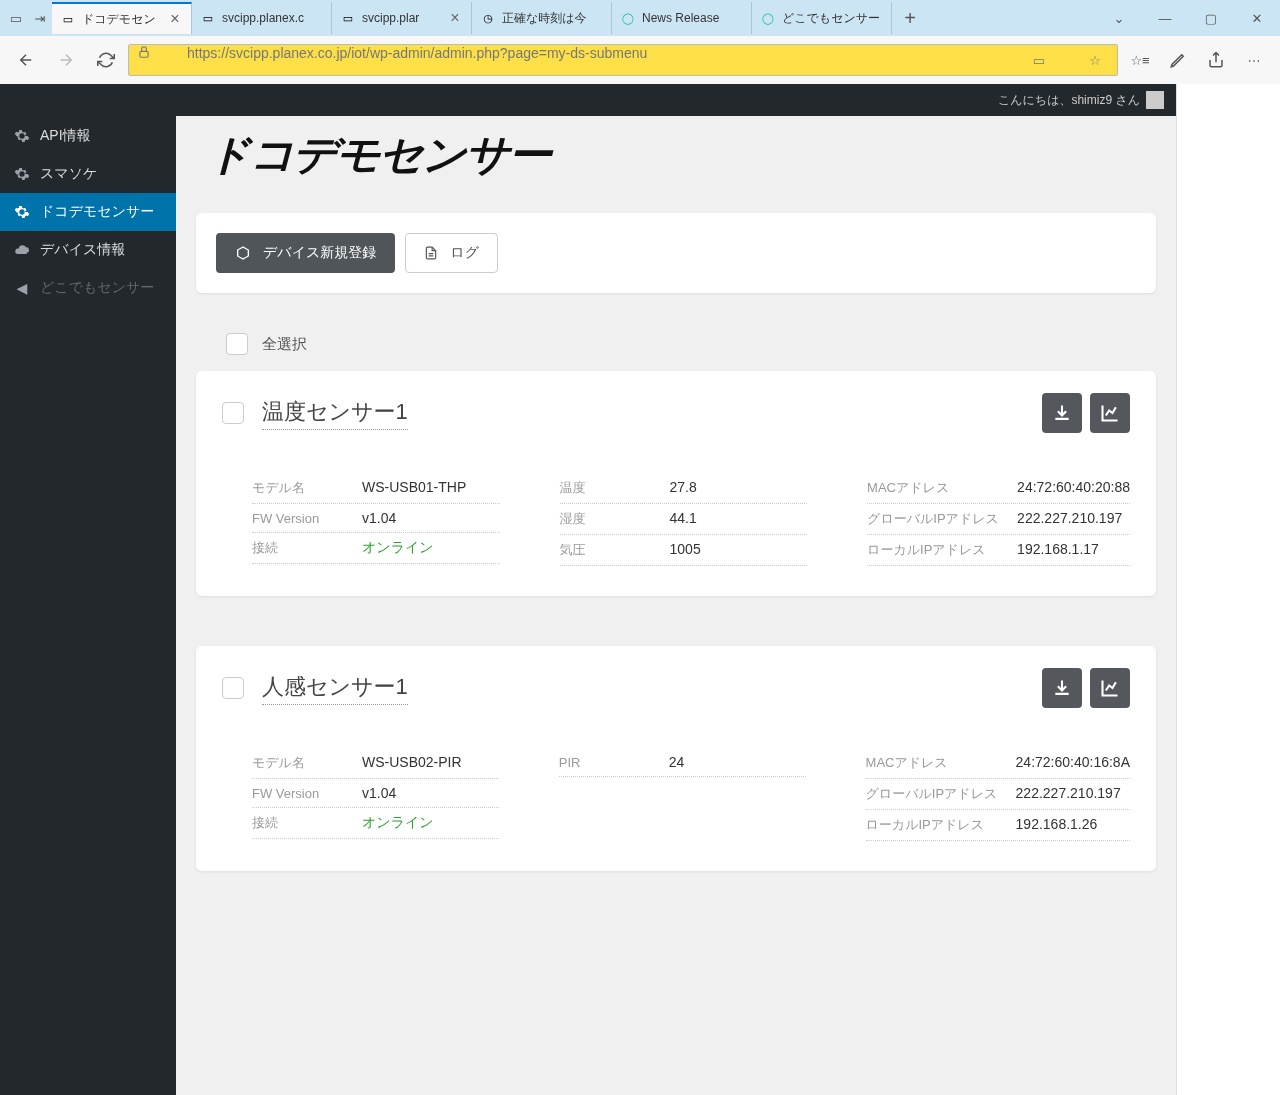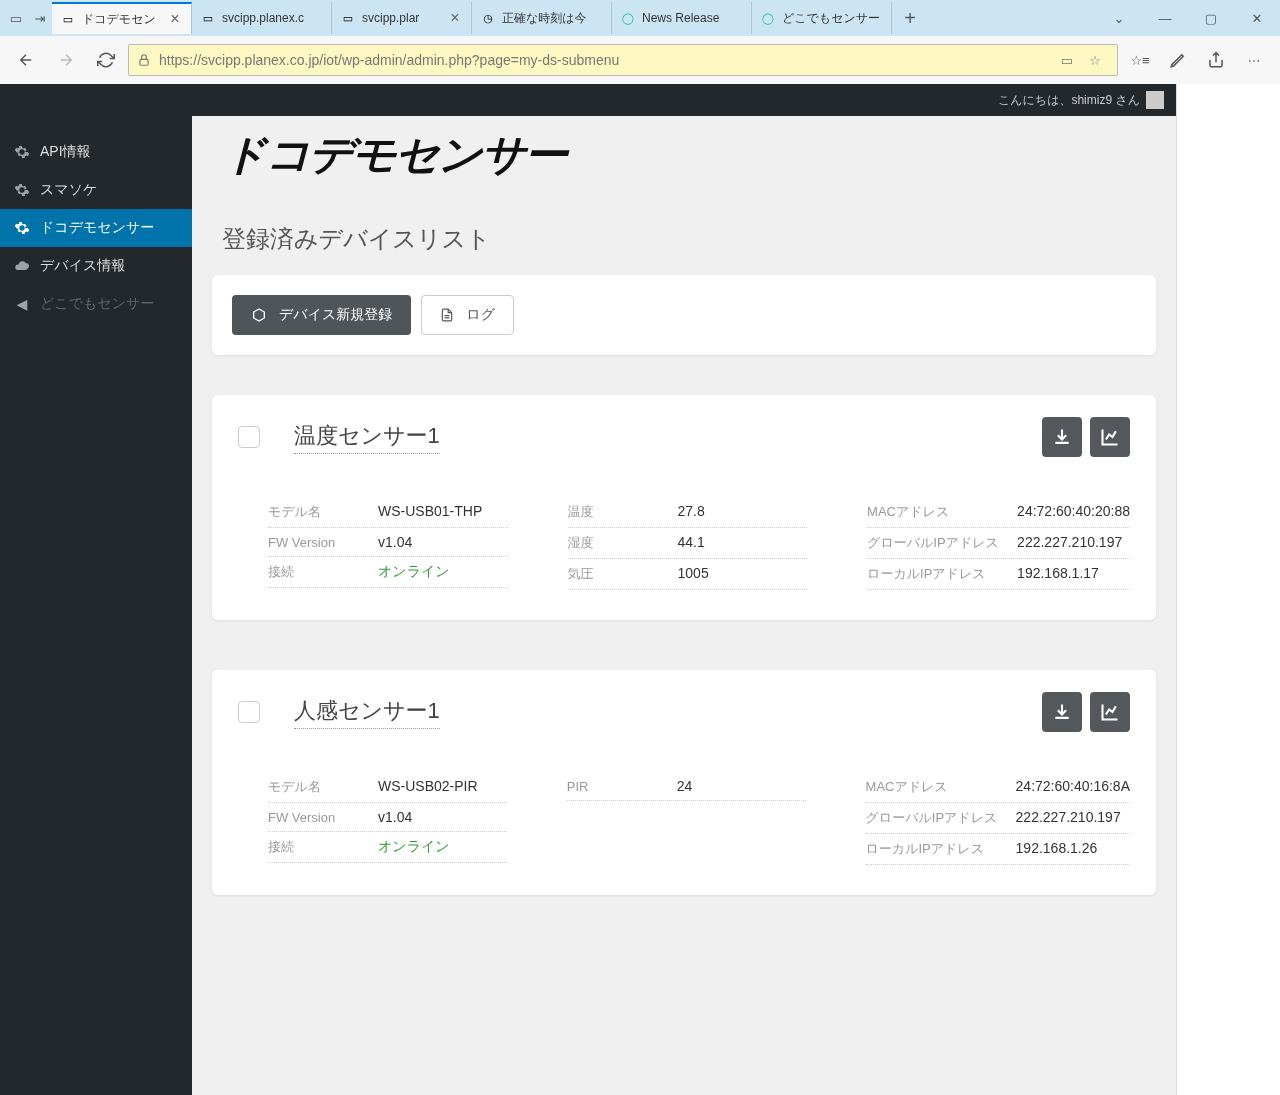--- a/index.html
+++ b/index.html
@@ -15,33 +15,33 @@
 .tab .favicon { width: 16px; height: 16px; margin-right: 6px; display: flex; align-items: center; justify-content: center; font-size: 11px; }
 .tab .tab-title { flex: 1; white-space: nowrap; overflow: hidden; text-overflow: ellipsis; font-size: 12px; color: #333; }
 .tab .tab-close { width: 16px; height: 16px; display: flex; align-items: center; justify-content: center; color: #666; font-size: 16px; }
 .tab-new { width: 36px; display: flex; align-items: center; justify-content: center; font-size: 20px; color: #555; cursor: pointer; }
 .win-controls { margin-left: auto; display: flex; }
 .win-controls div { width: 46px; height: 32px; display: flex; align-items: center; justify-content: center; color: #555; cursor: pointer; }
 
 .addr-bar { display: flex; align-items: center; height: 48px; background: #f7f7f7; padding: 0 8px; gap: 4px; }
 .addr-bar .navbtn { width: 36px; height: 36px; display: flex; align-items: center; justify-content: center; color: #555; cursor: pointer; }
 .addr-bar .navbtn.disabled { color: #bbb; }
-.url-box { flex: 1; height: 32px; border: 1px solid #bbb; background: #fef9c3; display: flex; align-items: center; padding: 0 8px; border-radius: 2px; }
+.url-box { flex: 1; height: 32px; border: 1px solid #bbb; background: #fde047; display: flex; padding: 0 8px; border-radius: 2px; gap: 28px; }
 .url-box .lock { color: #777; margin-right: 8px; }
 .url-box .url-text { flex: 1; color: #777; font-size: 14px; white-space: nowrap; overflow: hidden; }
 .url-box .url-icon { width: 28px; display: flex; align-items: center; justify-content: center; color: #777; cursor: pointer; }
 .addr-bar .right-icons { display: flex; gap: 2px; }
 .addr-bar .right-icons div { width: 36px; height: 36px; display: flex; align-items: center; justify-content: center; color: #555; cursor: pointer; }
 
 
 .page { display: flex; height: calc(1095px - 84px); background: #f0f0f1; }
 .topbar { position: absolute; top: 84px; left: 0; right: 104px; height: 32px; background: #23282d; color: #ccc; display: flex; align-items: center; justify-content: flex-end; padding: 0 12px; font-size: 12px; z-index: 5; }
 .topbar .avatar { width: 18px; height: 18px; background: #ccc; margin-left: 6px; }
 
-.sidebar { width: 192px; background: #23282d; color: #eee; padding-top: 48px; }
+.sidebar { width: 176px; background: #23282d; color: #eee; padding-top: 32px; }
 .sidebar .menu-item { display: flex; align-items: center; padding: 10px 12px; color: #ddd; cursor: pointer; font-size: 14px; position: relative; }
 .sidebar .menu-item .icon { width: 20px; margin-right: 8px; color: #9ca2a7; display: flex; align-items: center; justify-content: center; }
 .sidebar .menu-item.active { background: #0073aa; color: #fff; }
 .sidebar .menu-item.active .icon { color: #fff; }
 .sidebar .menu-item.active::after { content: ""; position: absolute; right: -8px; top: 50%; transform: translateY(-50%); border: 8px solid transparent; border-right-color: #f0f0f1; }
 .sidebar .collapse { color: #666; }
 
 .content { flex: 1; padding: 32px 20px 20px 20px; overflow-y: auto; background: #f0f0f1; margin-right: 104px; }
 .right-gutter { position: absolute; right: 0; top: 84px; bottom: 0; width: 104px; background: #fff; border-left: 1px solid #ddd; }
 
@@ -53,21 +53,21 @@
 .btn { display: inline-flex; align-items: center; padding: 10px 18px; border-radius: 4px; font-size: 14px; cursor: pointer; border: 1px solid transparent; gap: 12px; }
 .btn-dark { background: #50555a; color: #fff; }
 .btn-outline { background: #fff; color: #555; border: 1px solid #ccc; }
 
 .select-all-row { display: flex; align-items: center; padding: 0 20px 16px 30px; gap: 14px; color: #555; font-size: 15px; }
 .chk { width: 22px; height: 22px; border: 1px solid #ccc; border-radius: 4px; background: #fff; cursor: pointer; }
 
 .device-card { background: #fff; border-radius: 6px; padding: 22px 26px 30px 26px; margin-bottom: 50px; box-shadow: 0 1px 3px rgba(0,0,0,0.08); }
 .device-head { display: flex; align-items: center; margin-bottom: 40px; }
 .device-head .chk { margin-right: 18px; }
-.device-head .device-name { font-size: 22px; color: #444; border-bottom: 1px dotted #999; padding-bottom: 2px; cursor: pointer; margin-left: 16px; }
+.device-head .device-name { font-size: 22px; color: #444; border-bottom: 1px dotted #999; padding-bottom: 2px; cursor: pointer; }
 .device-head .actions { margin-left: auto; display: flex; gap: 8px; }
 .device-head .actions .act { width: 40px; height: 40px; background: #54585d; color: #fff; border-radius: 4px; display: flex; align-items: center; justify-content: center; cursor: pointer; }
 
 .props { display: grid; grid-template-columns: 1fr 1fr 1fr; gap: 0 30px; }
 .prop-row { display: flex; border-bottom: 1px dotted #ccc; padding: 6px 0; align-items: baseline; margin-left: 30px; }
 .prop-row .plabel { width: 110px; color: #999; font-size: 13px; }
 .props .col3 .prop-row .plabel { width: 150px; }
 .prop-row .pvalue { font-weight: normal; color: #333; font-size: 14px; }
 .prop-row .pvalue.online { color: #2e9e2e; }
 
@@ -203,21 +203,20 @@
       <span>デバイス情報</span>
     </div>
     <div class="menu-item collapse">
       <span class="icon">◀</span>
       <span>どこでもセンサー</span>
     </div>
   </div>
 
   <div class="content">
     <div class="logo">ドコデモセンサー</div>
-    <h2 class="section-title">登録済みデバイスリスト</h2>
 
     <div class="toolbar-card">
       <div class="btn btn-dark">
         <span>
             <svg width="16" height="16" viewBox="0 0 24 24" fill="currentColor">
               <path d="M12 2l9 5v10l-9 5-9-5V7l9-5zm0 2.3L5 8v8l7 4 7-4V8l-7-3.7z"></path>
             </svg>
           </span>
         <span>デバイス新規登録</span>
       </div>
@@ -225,20 +224,24 @@
         <span>
             <svg width="14" height="14" viewBox="0 0 24 24" fill="none" stroke="currentColor" stroke-width="2">
               <path d="M14 2H6a2 2 0 0 0-2 2v16a2 2 0 0 0 2 2h12a2 2 0 0 0 2-2V8l-6-6z"></path>
               <path d="M14 2v6h6M8 13h8M8 17h8"></path>
             </svg>
           </span>
         <span>ログ</span>
       </div>
     </div>
 
+    <div class="select-all-row">
+      <div class="chk"></div>
+      <span>全選択</span>
+    </div>
 
     <div id="device-list">
         <div class="device-card">
     <div class="device-head">
       <div class="chk"></div>
       <div class="device-name">温度センサー1</div>
       <div class="actions">
         <div class="act">
           <svg width="20" height="20" viewBox="0 0 24 24" fill="none" stroke="currentColor" stroke-width="2.5">
                   <path d="M12 3v12m-5-5l5 5 5-5M4 19h16"></path>

